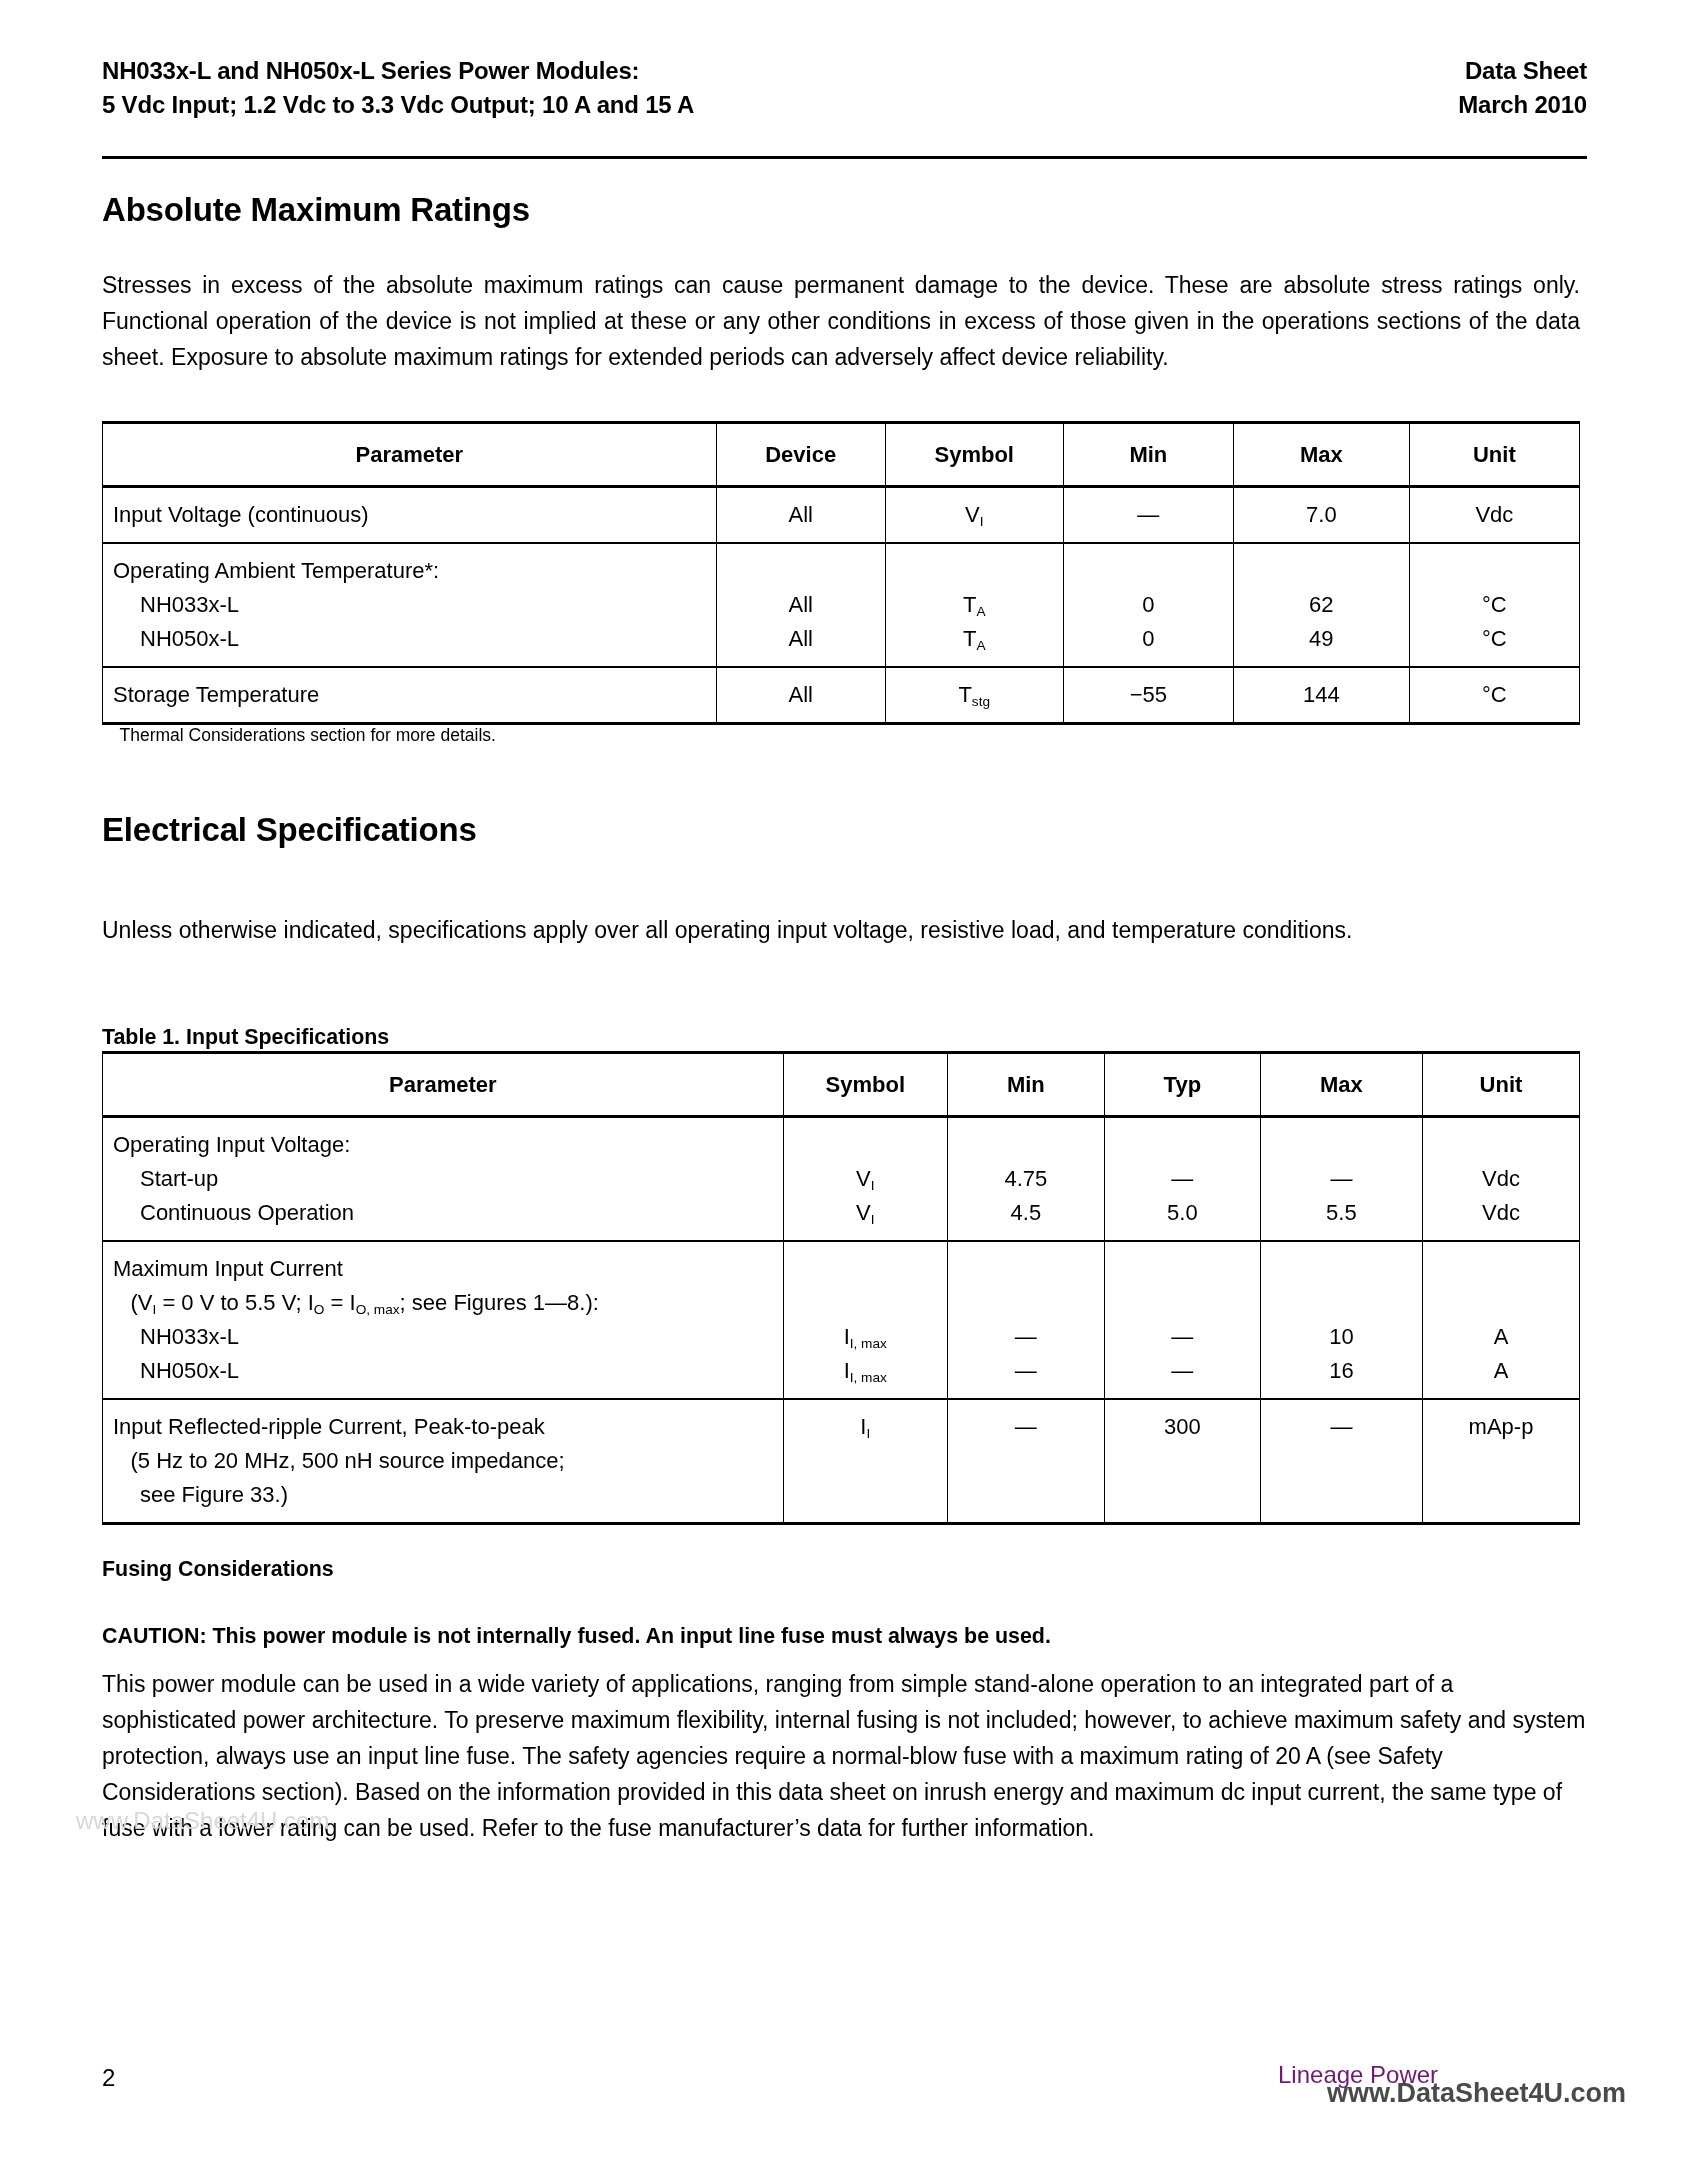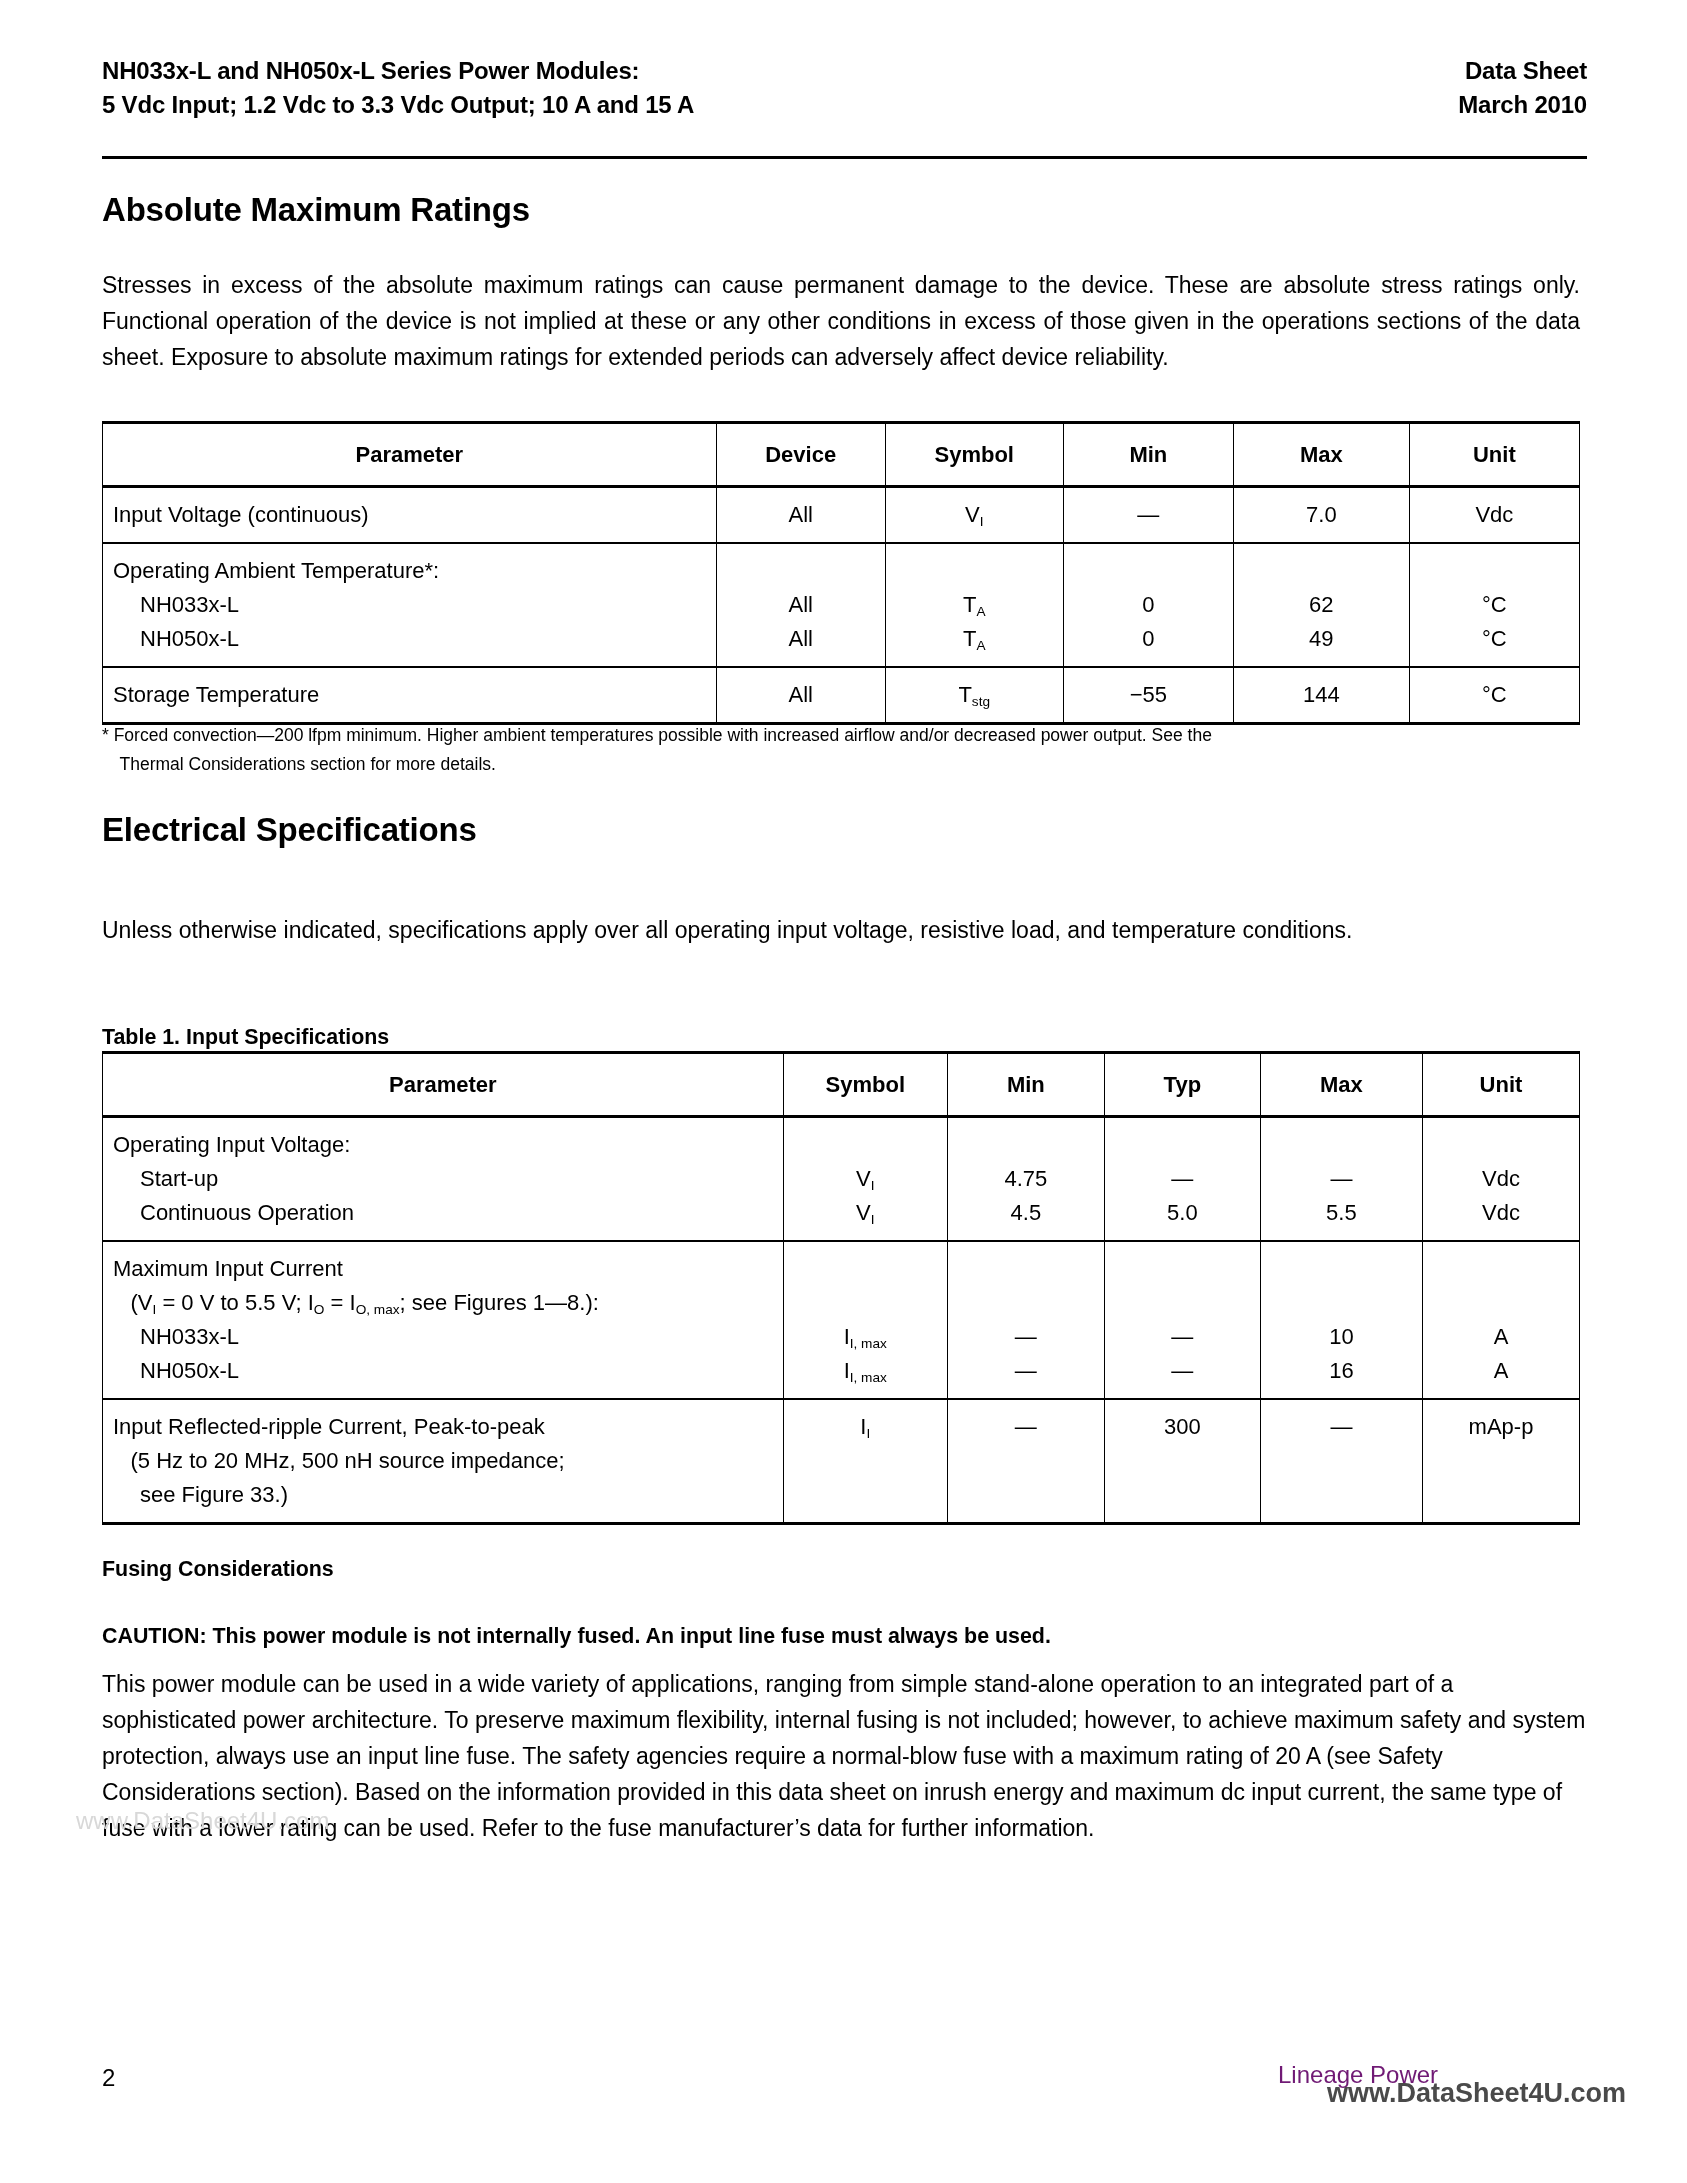--- a/index.html
+++ b/index.html
@@ -258,21 +258,20 @@
             <span class="ln">144</span>
           </td>
           <td class="cellctr">
             <span class="ln">°C</span>
           </td>
         </tr>
       </tbody>
   </table>
 
   <div class="footnote" style="left:102px; top:721px; width:1493px;">
-    <span>* Forced convection—200 lfpm minimum. Higher ambient temperatures possible with increased airflow and/or decreased power output. See the</span>
     <span class="ind">Thermal Considerations section for more details.</span>
   </div>
 
   <div class="h1" style="left:102px; top:811px;">Electrical Specifications</div>
 
   <div class="para" style="left:102px; top:888px; width:1381px;margin-top:24px;">Unless otherwise indicated, specifications apply over all operating input voltage, resistive load, and temperature conditions.</div>
 
   <div class="h3" style="left:102px; top:1002px;">Table 1. Input Specifications</div>
 
   <table class="spec" id="input-spec-table" style="left:102px; top:1051px; width:1478px;">

